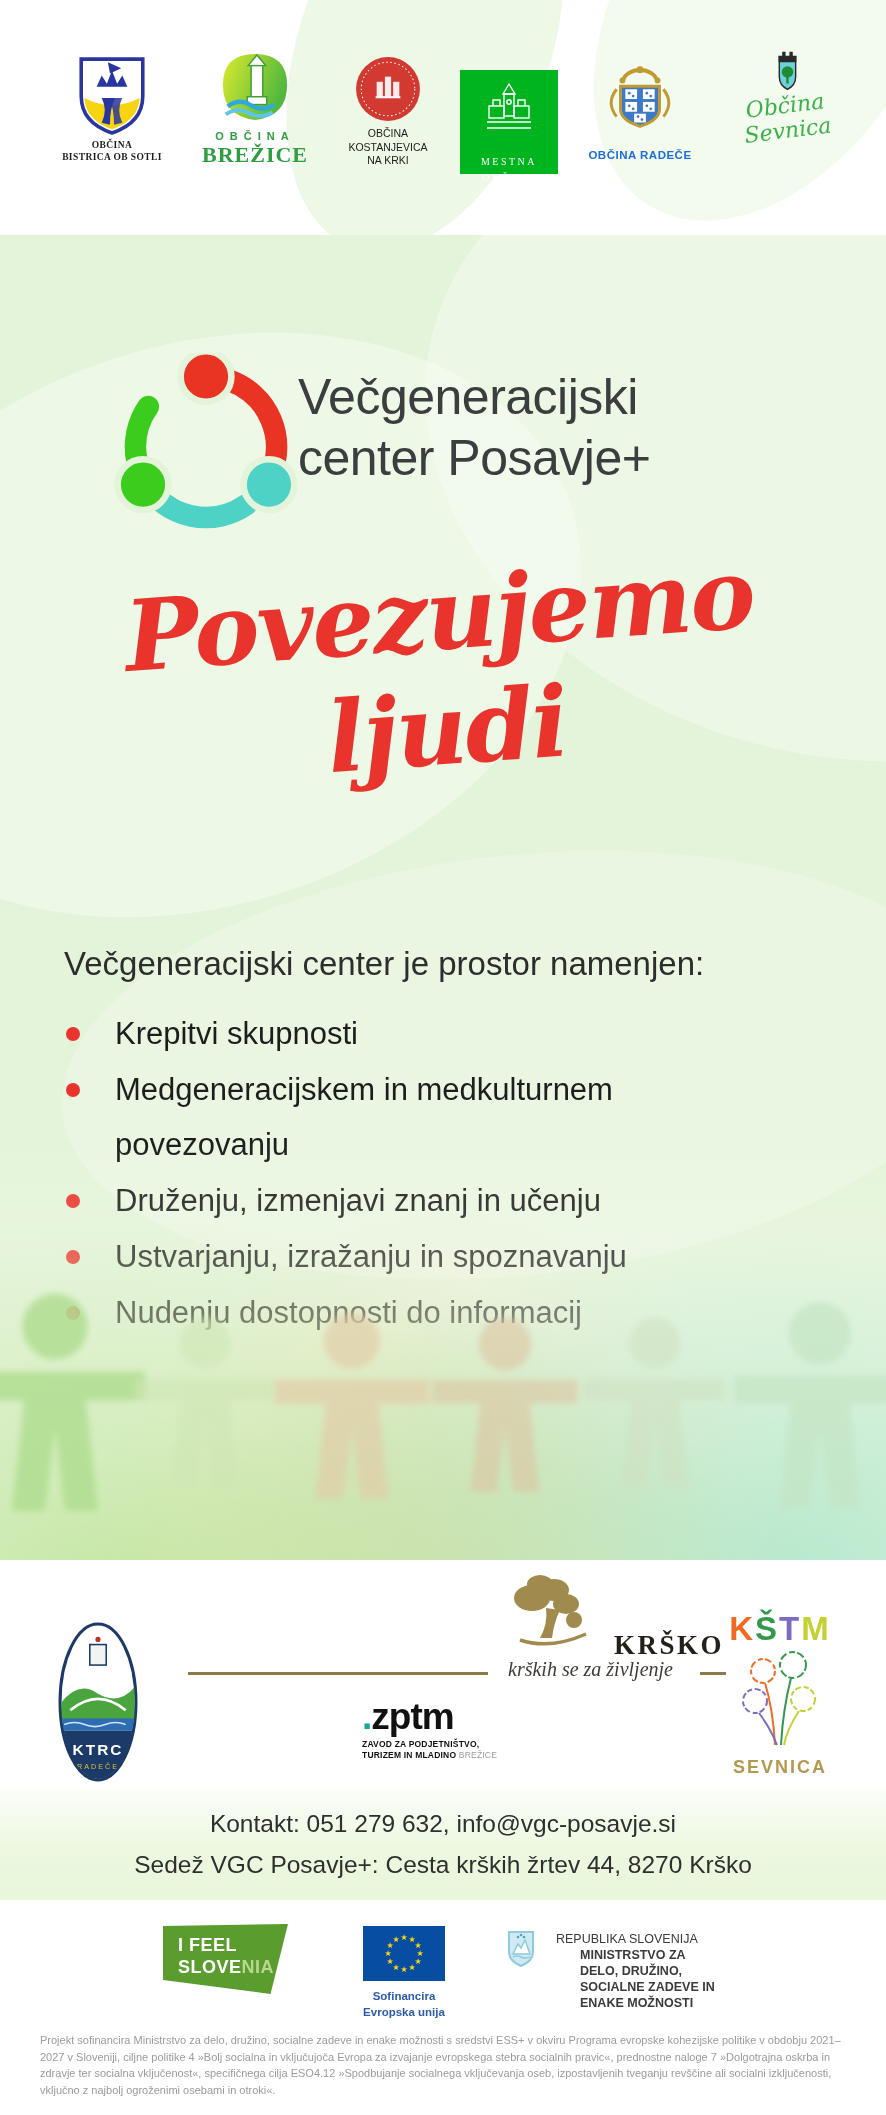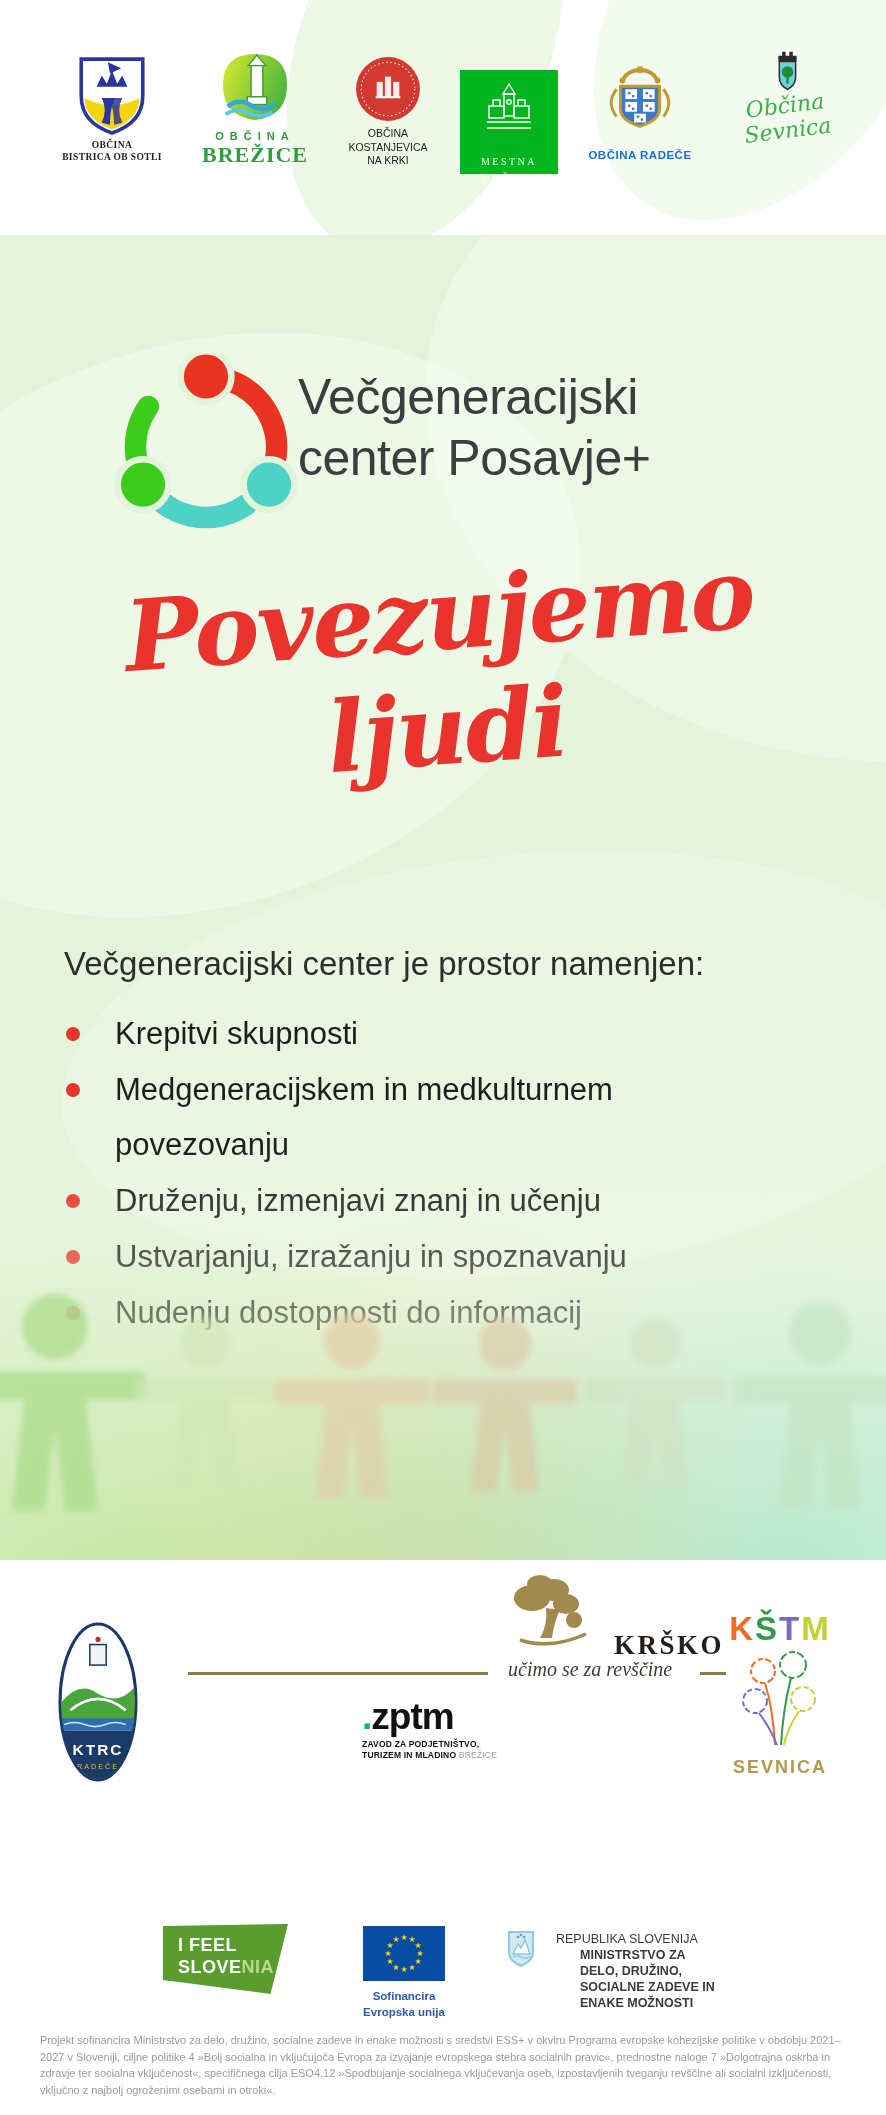--- a/index.html
+++ b/index.html
@@ -277,21 +277,21 @@
         <ellipse cx="56" cy="20" rx="15" ry="11"></ellipse>
         <ellipse cx="68" cy="34" rx="13" ry="10"></ellipse>
         <ellipse cx="42" cy="14" rx="13" ry="9"></ellipse>
         <path d="M48 38 Q50 54 42 68 L54 68 Q56 52 62 40 Z"></path>
         <circle cx="76" cy="50" r="8"></circle>
       </g>
       <path d="M22 70 Q52 80 88 64" stroke="#a18a4d" stroke-width="3.5" fill="none"></path>
     </svg>
     <div class="abs lu-name" style="left:614px;top:70px;">KRŠKO</div>
     <div class="abs lu-line" style="left:188px;top:112px;width:300px;"></div>
-    <div class="abs lu-tagline" style="left:508px;top:98px;">učimo se za revščine</div>
+    <div class="abs lu-tagline" style="left:508px;top:98px;">krških se za življenje</div>
     <div class="abs lu-line" style="left:700px;top:112px;width:26px;"></div>
 
     <div class="abs" style="left:362px;top:138px;">
       <div class="zptm-word"><span class="zptm-dot">.</span><span>zptm</span></div>
       <div class="zptm-sub" style="margin-top:4px;">
         <div>ZAVOD ZA PODJETNIŠTVO,</div>
         <div><span>TURIZEM IN MLADINO</span> <span class="zptm-light">BREŽICE</span></div>
       </div>
     </div>
 
@@ -308,20 +308,24 @@
           <path d="M24 34 Q32 60 34 96" stroke="#f26a21"></path>
           <path d="M50 29 Q42 60 40 96" stroke="#33984b"></path>
           <path d="M18 64 Q30 80 36 96" stroke="#7d6bbf"></path>
           <path d="M58 62 Q46 80 43 96" stroke="#c3d232"></path>
         </g>
       </svg>
       <div class="kstm-city">SEVNICA</div>
     </div>
   </div>
 
+  <div class="abs contact-strip">
+    <div class="contact-line l1">Kontakt: 051 279 632, info@vgc-posavje.si</div>
+    <div class="contact-line">Sedež VGC Posavje+: Cesta krških žrtev 44, 8270 Krško</div>
+  </div>
 
   <div class="abs footer">
 
     <div class="abs ifeel">
       <div class="ifeel-l">I FEEL</div>
       <div class="ifeel-l"><span>SLOVE</span><span class="ifeel-nia">NIA</span></div>
     </div>
 
     <div class="abs" style="left:344px;top:26px;width:120px;text-align:center;">
       <svg width="82" height="55" viewBox="0 0 82 55">

